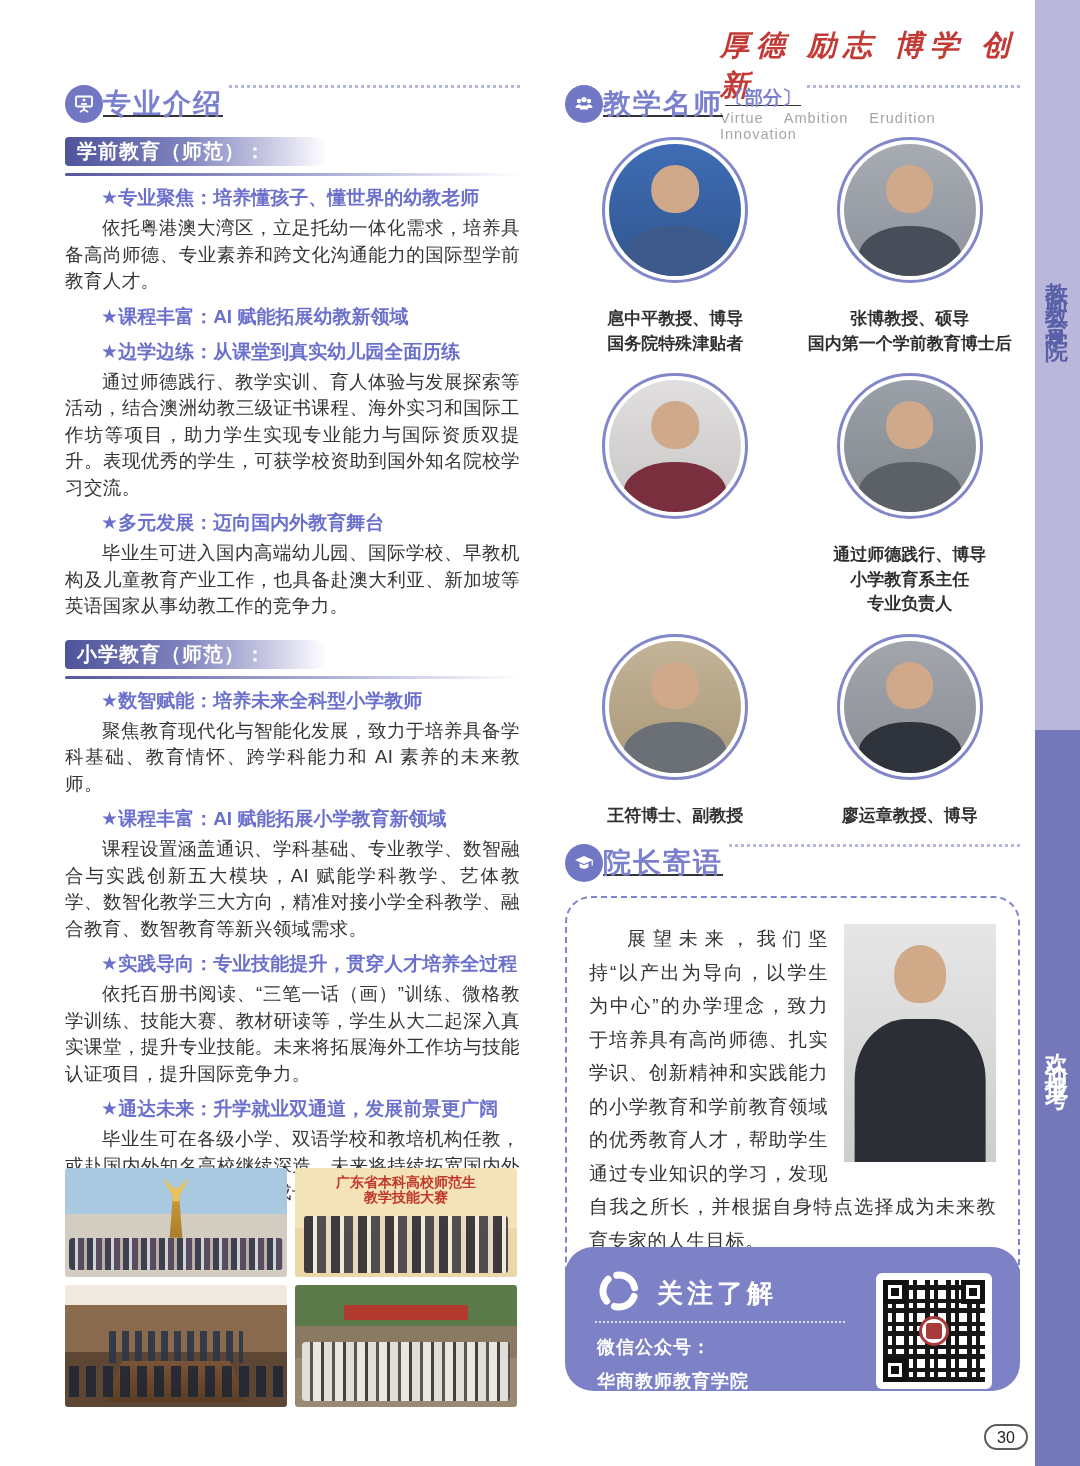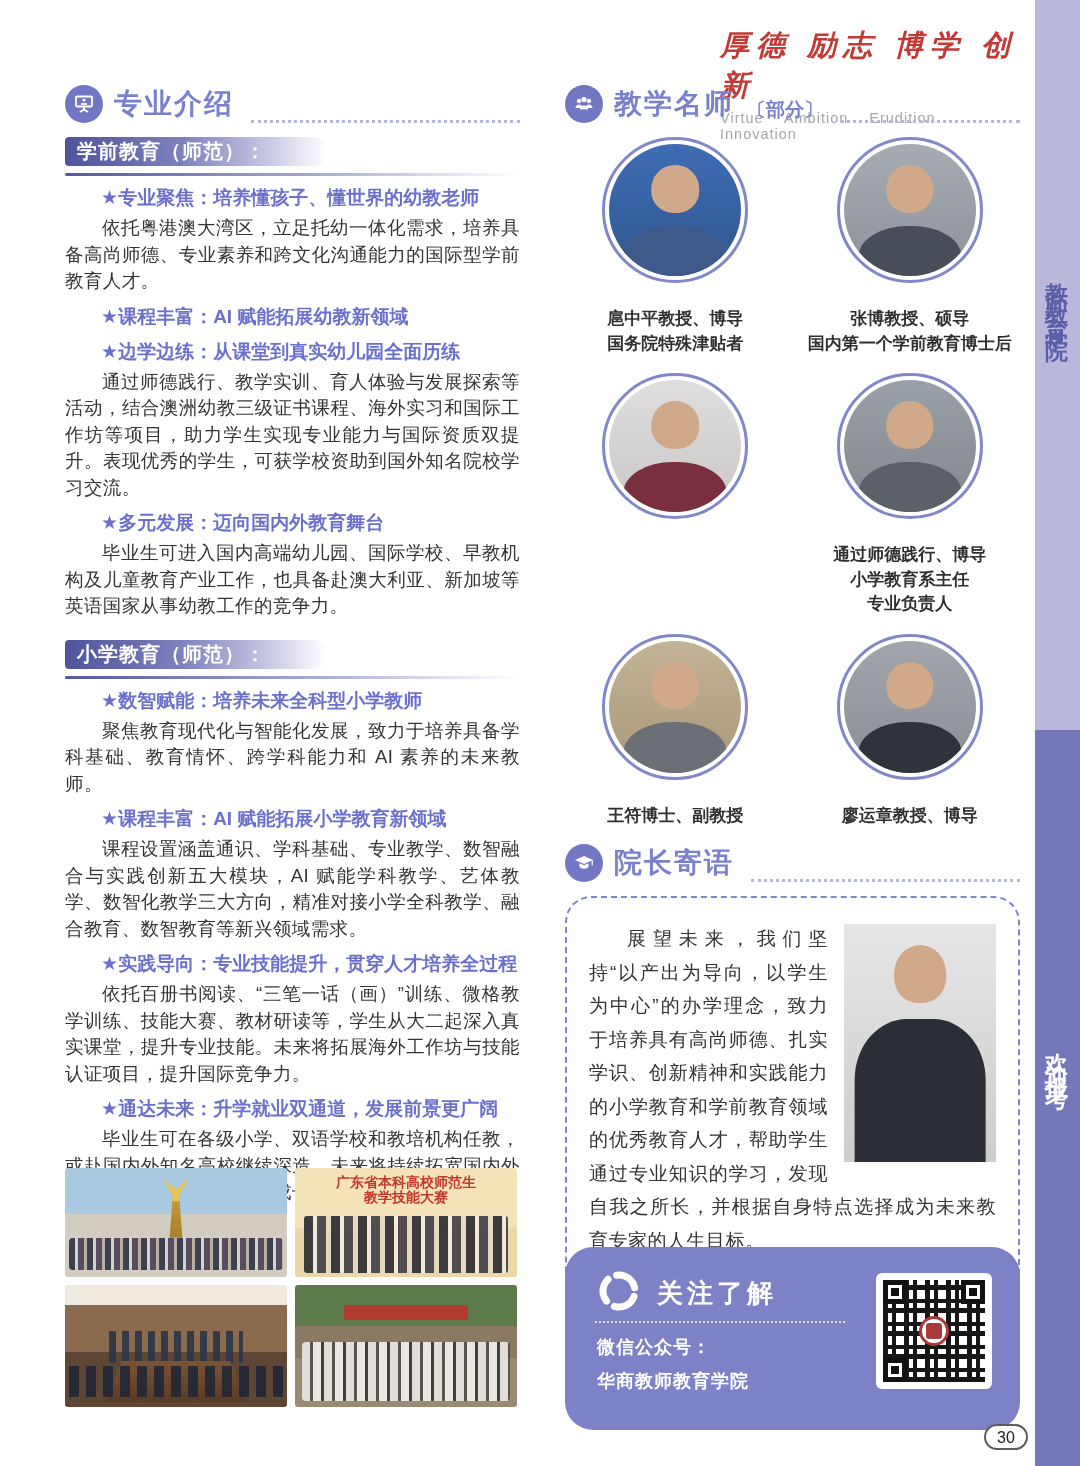--- a/index.html
+++ b/index.html
@@ -23,21 +23,21 @@
   
   .motto{position:absolute;top:26px;left:720px;width:310px;}
   .motto-cn{font-size:29px;font-weight:bold;font-style:italic;color:var(--red);letter-spacing:7px;}
   .motto-en{font-size:14.5px;color:#a6a6a6;word-spacing:16px;letter-spacing:1px;margin-top:4px;}
 
   
   .col-left{position:absolute;left:65px;top:85px;width:455px;}
   .col-right{position:absolute;left:565px;top:85px;width:455px;}
 
   
-  .sec-head{display:flex;align-items:flex-end;gap:11px;margin-bottom:14px;}
+  .sec-head{display:flex;align-items:flex-start;margin-bottom:14px;text-decoration:underline;}
   .sec-icon{flex:0 0 38px;width:38px;height:38px;border-radius:50%;background:#7277c4;
             display:flex;align-items:center;justify-content:center;}
   .sec-title{font-size:28px;font-weight:bold;color:var(--accent);letter-spacing:2px;white-space:nowrap;}
   .sec-suffix{font-size:19px;font-weight:bold;color:var(--accent);margin-left:2px;white-space:nowrap;}
   .leader{flex:1;border-top:3px dotted #b3b7e2;margin-left:6px;height:0;}
 
   
   .bar{height:29px;line-height:29px;width:262px;border-radius:4px 14px 14px 4px;
        padding-left:12px;color:#fff;font-weight:bold;font-size:20px;letter-spacing:1px;
        background:linear-gradient(90deg,var(--bar-dark) 0%,#7e82bd 45%,#c9c9e4 78%,rgba(255,255,255,0) 100%);}
@@ -72,21 +72,21 @@
   .dean-photo{float:right;width:152px;height:238px;margin:2px 0 10px 16px;position:relative;overflow:hidden;
               background:linear-gradient(#e6e6e6,#cdcdcd);}
   .dean-photo::before{content:"";position:absolute;top:9%;left:50%;transform:translateX(-50%);
                       width:34%;height:24%;border-radius:50% 50% 45% 45%;background:#d0a988;z-index:2;}
   .dean-photo::after{content:"";position:absolute;bottom:-4%;left:50%;transform:translateX(-50%);
                      width:86%;height:64%;border-radius:40% 40% 0 0;background:#2b2e35;z-index:1;}
   .dean-msg{font-size:19px;line-height:33.5px;text-indent:2em;text-align:justify;letter-spacing:.5px;}
   .dean-sign{clear:both;text-align:right;font-weight:bold;font-size:19px;margin-top:16px;padding-right:6px;}
 
   
-  .follow{position:absolute;left:565px;top:1247px;width:455px;height:183px;background:var(--card);
+  .follow{position:absolute;left:565px;top:1247px;width:455px;height:144px;background:var(--card);
           border-radius:28px;color:#fff;}
   .follow-head{position:absolute;left:30px;top:20px;display:flex;align-items:center;gap:14px;}
   .follow-title{font-size:26px;font-weight:bold;letter-spacing:4px;}
   .follow-dots{position:absolute;left:30px;top:74px;width:250px;border-top:2px dotted rgba(255,255,255,.75);}
   .follow-line{position:absolute;left:32px;font-weight:bold;font-size:18px;letter-spacing:1px;}
   .fl1{top:88px;} .fl2{top:122px;}
   .qr-box{position:absolute;right:28px;top:26px;width:116px;height:116px;background:#fff;border-radius:6px;padding:7px;}
   .qr{position:relative;width:100%;height:100%;background-color:#fff;
       background-image:
         repeating-linear-gradient(90deg,#161616 0 5px,transparent 5px 9px,#161616 9px 13px,transparent 13px 21px),

